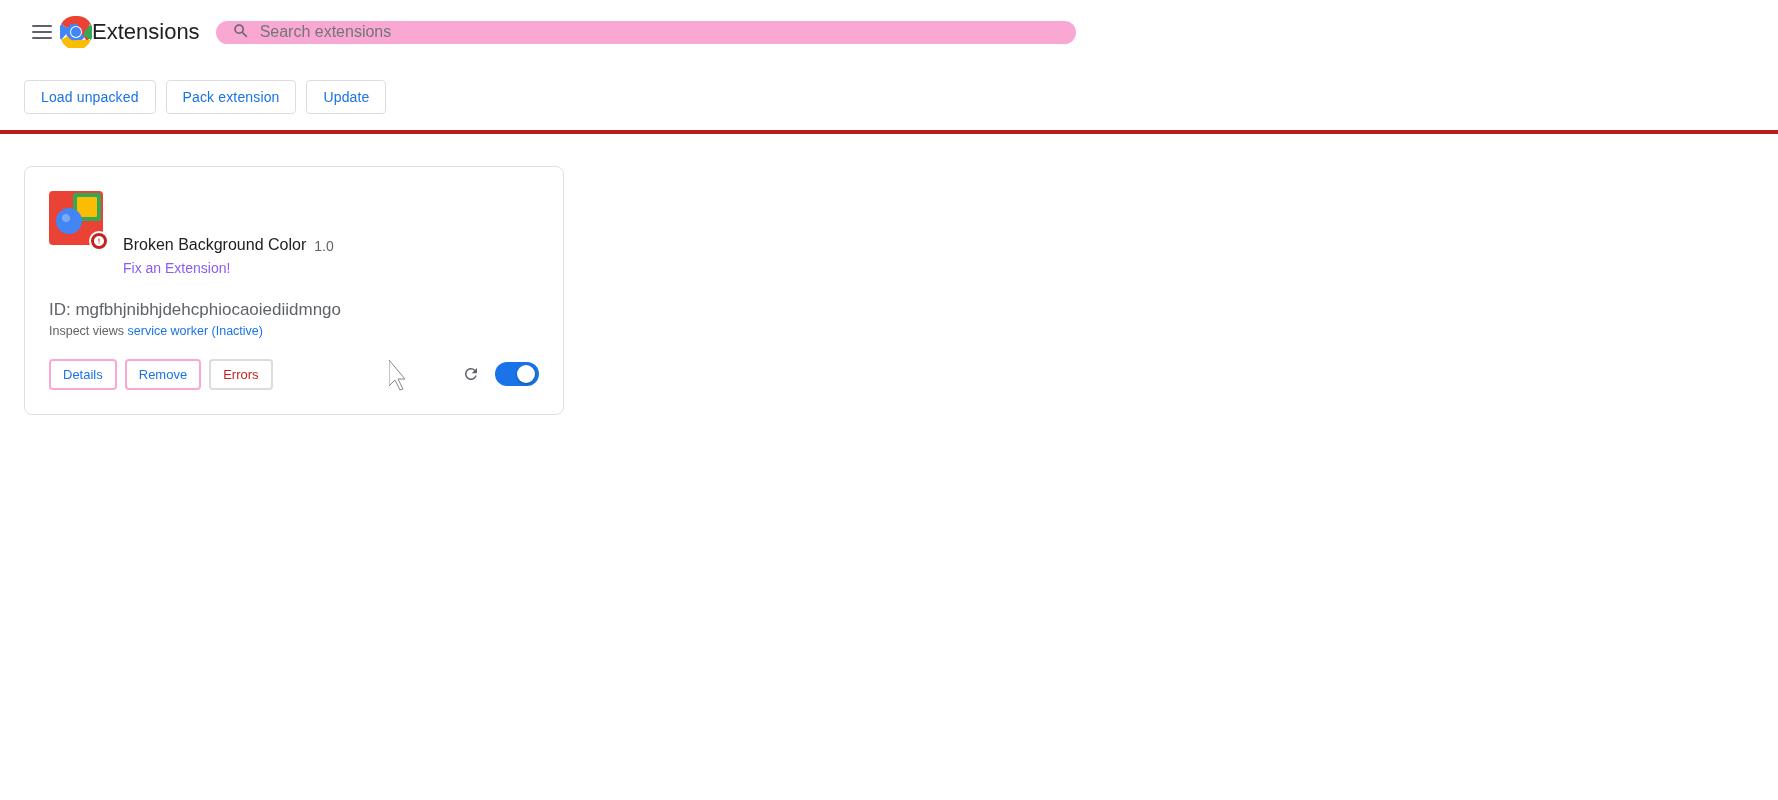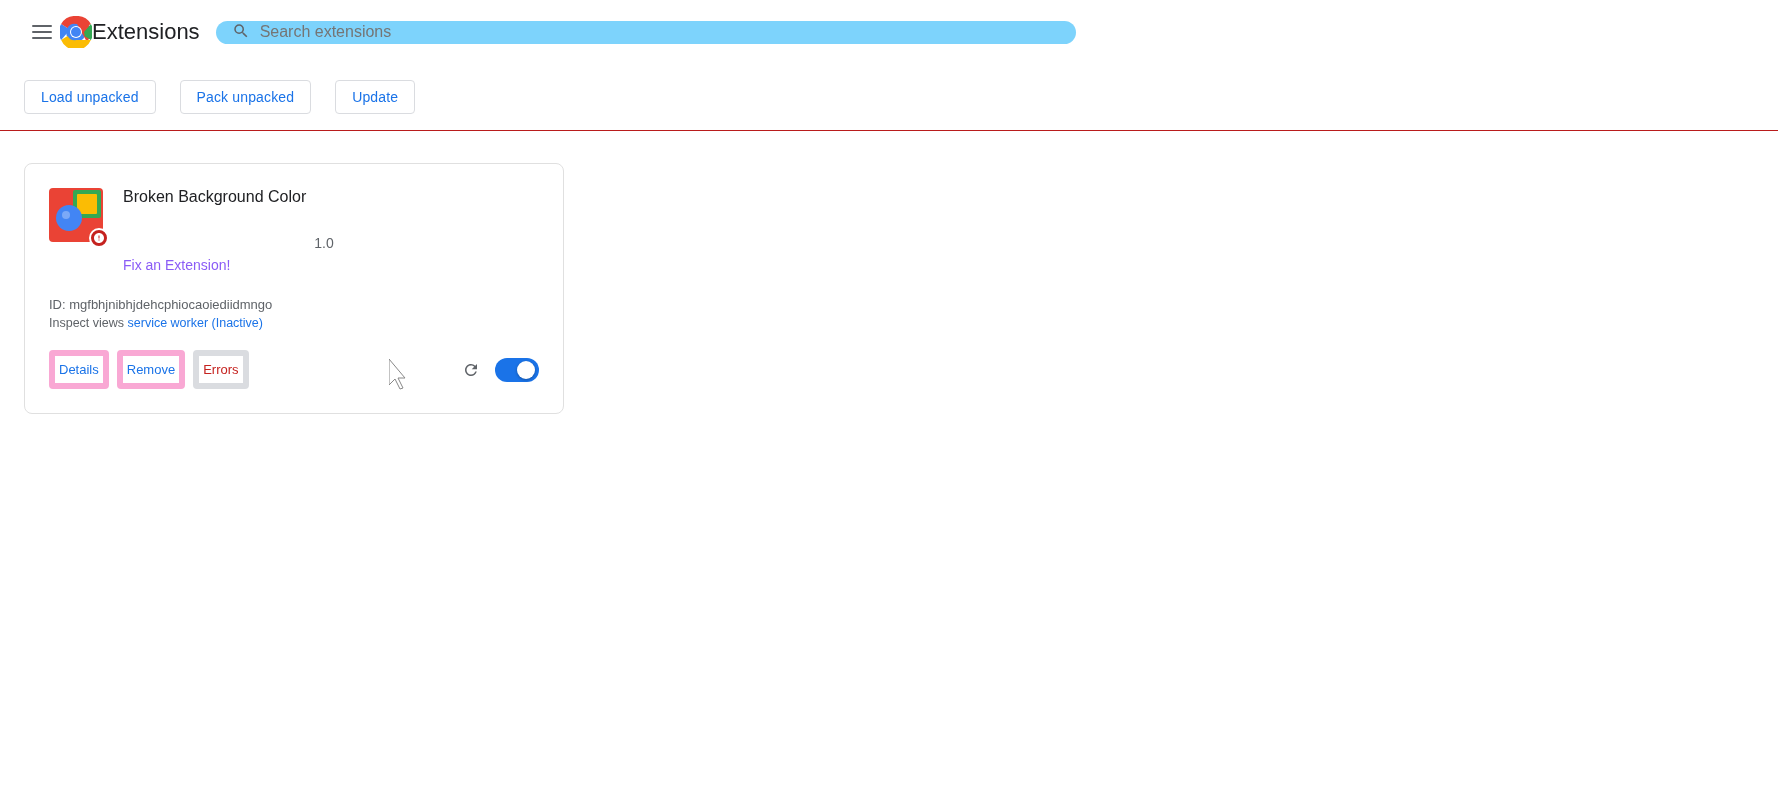--- a/index.html
+++ b/index.html
@@ -45,21 +45,21 @@
     .page-title {
       font-size: 22px;
       font-weight: 400;
       color: #202124;
       margin-right: auto;
     }
 
     .search-container {
       display: flex;
       align-items: center;
-      background: #7dd3fc;
+      background: #f9a8d4;
       border-radius: 24px;
       padding: 1px 16px;
       width: 860px;
       gap: 10px;
     }
 
     .search-icon svg {
       width: 18px;
       height: 18px;
       fill: #5f6368;
@@ -72,22 +72,22 @@
       font-size: 16px;
       color: #5f6368;
       width: 100%;
     }
 
     
     .toolbar {
       display: flex;
       align-items: center;
       padding: 16px 24px;
-      gap: 24px;
-      border-bottom: 1px solid #b91c1c;
+      gap: 10px;
+      border-bottom: 4px solid #b91c1c;
     }
 
     .toolbar-btn {
       border: 1px solid #dadce0;
       background: #fff;
       color: #1a73e8;
       padding: 8px 16px;
       border-radius: 4px;
       font-size: 14px;
       font-weight: 500;
@@ -122,21 +122,21 @@
       height: 58px;
       flex-shrink: 0;
     }
 
     .card-info {
       flex: 1;
     }
 
     .card-title-row {
       display: flex;
-      align-items: flex-start;
+      align-items: flex-end;
       gap: 8px;
       margin-bottom: 6px;
     }
 
     .card-name {
       font-size: 16px;
       font-weight: 500;
       color: #202124;
     }
 
@@ -149,21 +149,21 @@
     .card-description {
       font-size: 14px;
       color: #8b5cf6;
     }
 
     .card-details {
       margin-bottom: 20px;
     }
 
     .card-id {
-      font-size: 13px;
+      font-size: 17px;
       color: #5f6368;
       margin-bottom: 4px;
     }
 
     .card-inspect {
       font-size: 12.5px;
       color: #5f6368;
     }
 
     .card-inspect a {
@@ -171,23 +171,23 @@
       text-decoration: none;
     }
 
     .card-actions {
       display: flex;
       align-items: center;
       gap: 8px;
     }
 
     .action-btn {
-      border: 6px solid #f9a8d4;
-      background: #fff;
-      padding: 6px 4px;
+      border: 2px solid #f9a8d4;
+      background: #fff;
+      padding: 6px 12px;
       border-radius: 4px;
       font-size: 13px;
       font-weight: 500;
       cursor: pointer;
     }
 
     .action-btn-details {
       color: #1a73e8;
     }
     .action-btn-remove {
@@ -294,21 +294,21 @@
       <svg viewBox="0 0 24 24" xmlns="http://www.w3.org/2000/svg">
         <path d="M15.5 14h-.79l-.28-.27A6.471 6.471 0 0 0 16 9.5 6.5 6.5 0 1 0 9.5 16c1.61 0 3.09-.59 4.23-1.57l.27.28v.79l5 4.99L20.49 19l-4.99-5zm-6 0C7.01 14 5 11.99 5 9.5S7.01 5 9.5 5 14 7.01 14 9.5 11.99 14 9.5 14z"></path>
       </svg>
     </span>
     <input type="text" class="search-input" placeholder="Search extensions" style="">
   </div>
 </div>
 
 <div class="toolbar">
   <button class="toolbar-btn">Load unpacked</button>
-  <button class="toolbar-btn">Pack unpacked</button>
+  <button class="toolbar-btn">Pack extension</button>
   <button class="toolbar-btn">Update</button>
 </div>
 
 <div class="main-content">
 
   <div class="extension-card">
 
     <div class="card-top">
 
       <div class="extension-icon-container">

